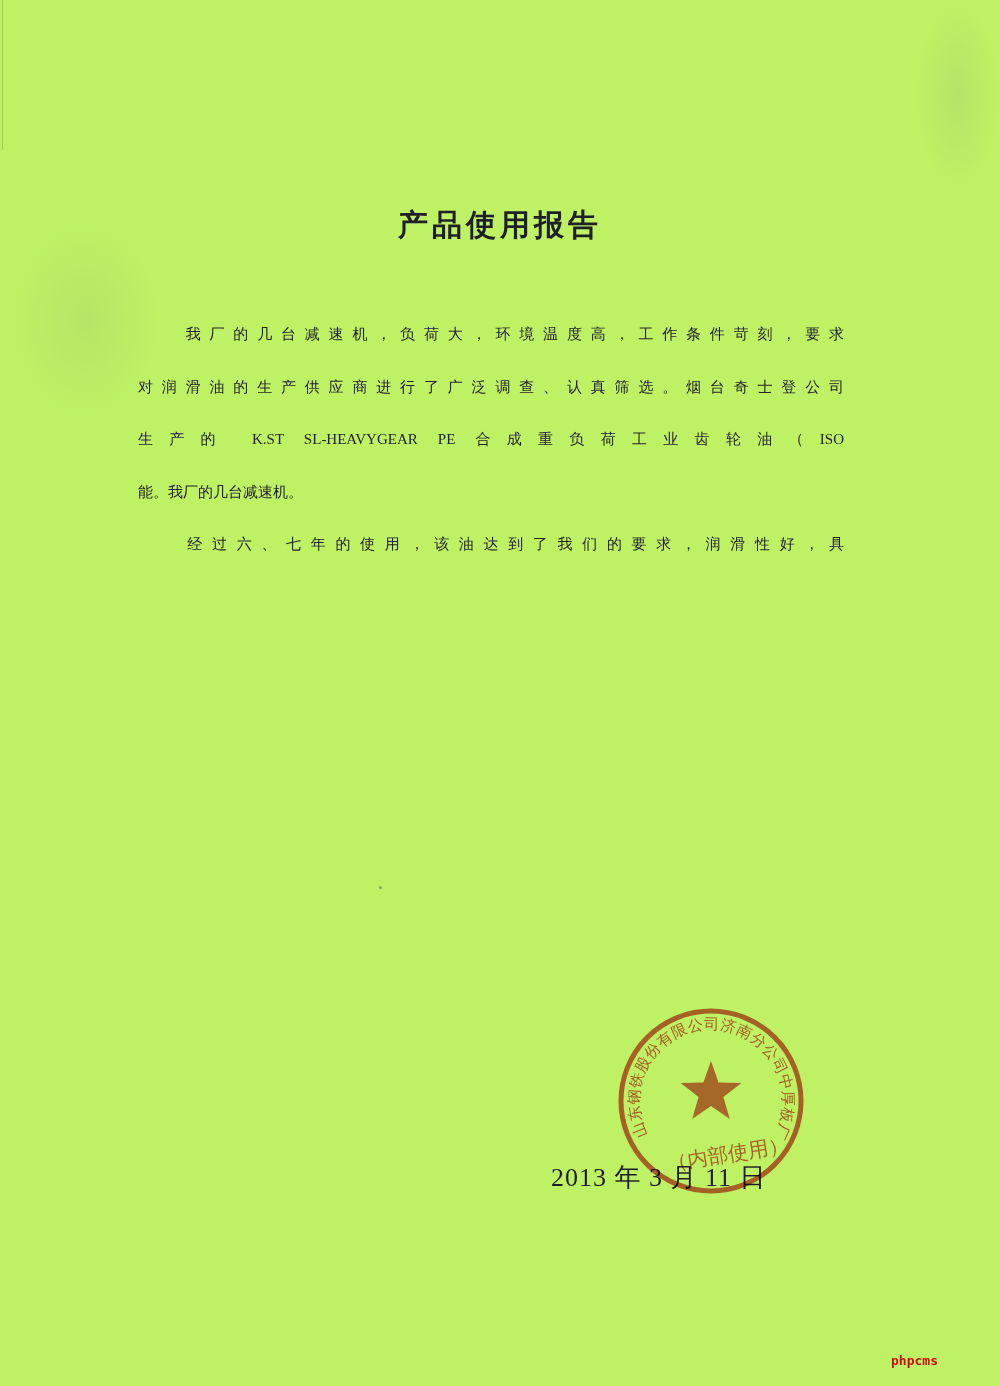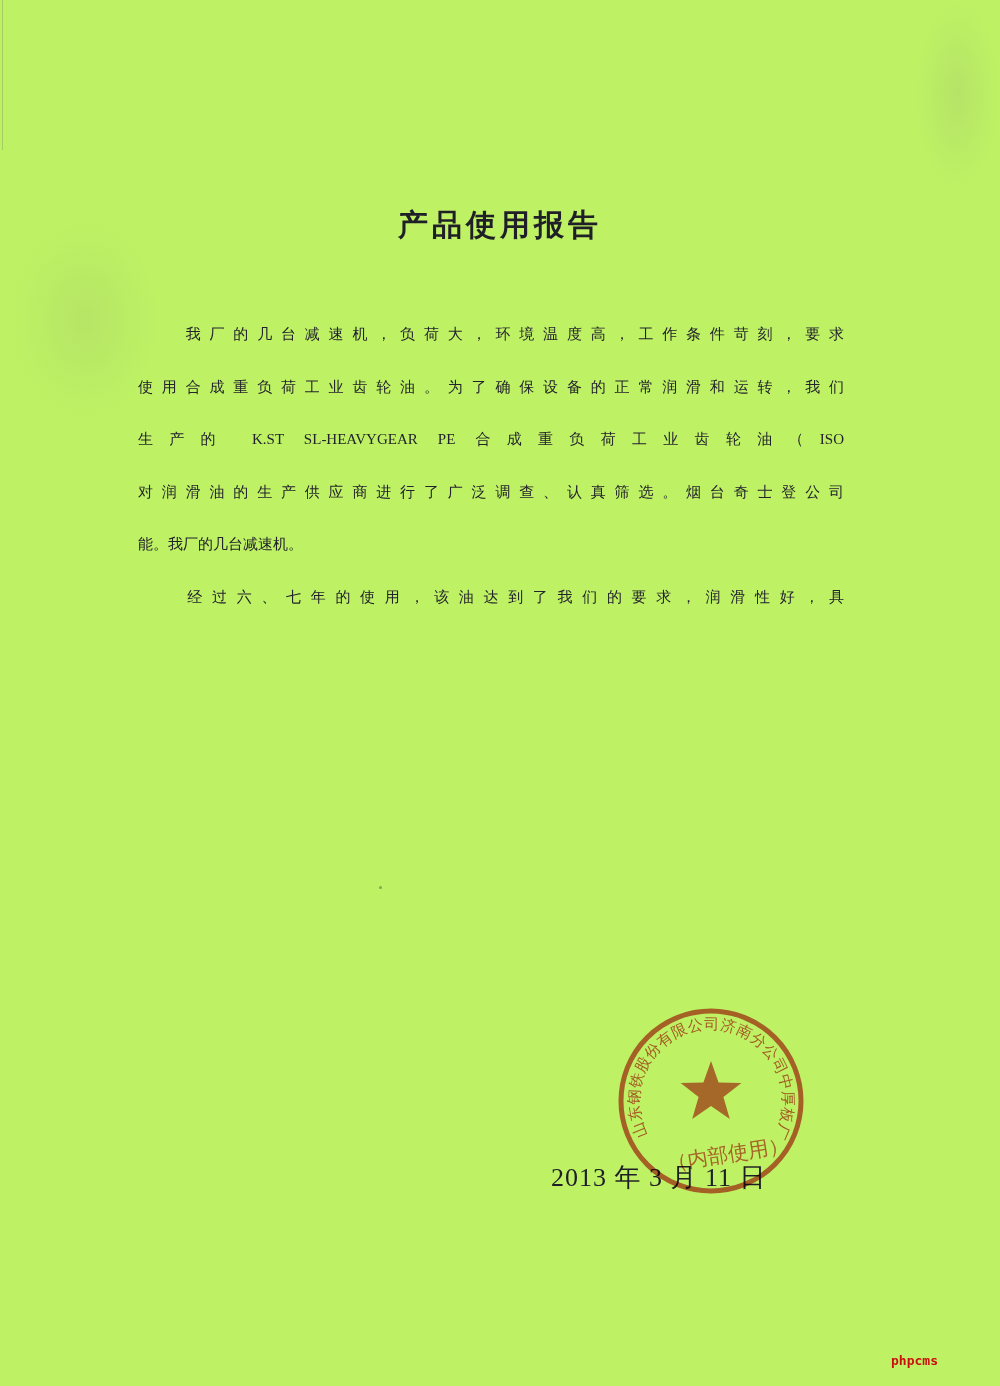--- a/index.html
+++ b/index.html
@@ -58,23 +58,22 @@
 
   <div class="artifact art-tl"></div>
   <div class="artifact art-tr"></div>
   <div class="artifact art-left-line"></div>
   <div class="artifact art-speck"></div>
 
   <div class="doc-title">产品使用报告</div>
 
   <div class="body-text">
     <div class="line">　　我厂的几台减速机，负荷大，环境温度高，工作条件苛刻，要求</div>
-    <div class="line">使用合成重负荷工业齿轮油。为了确保设备的正常润滑和运转，我们</div>
+    <div class="line">对润滑油的生产供应商进行了广泛调查、认真筛选。烟台奇士登公司</div>
     <div class="line">生产的 K.ST SL-HEAVYGEAR PE 合成重负荷工业齿轮油（ISO</div>
-    <div class="line">对润滑油的生产供应商进行了广泛调查、认真筛选。烟台奇士登公司</div>
     <div class="line end">能。我厂的几台减速机。</div>
     <div class="line">　　经过六、七年的使用，该油达到了我们的要求，润滑性好，具</div>
   </div>
 
   <div class="date-line">2013 年 3 月 11 日</div>
 
   <svg class="stamp" viewBox="0 0 192 192">
     <circle cx="96" cy="96" r="90" fill="none" stroke-width="5" opacity="0.92" stroke="#d84b42"></circle>
     <path id="stampArc" d="M 32.4 129.8 A 72 72 0 1 1 159.6 129.8" fill="none"></path>
     <text font-size="15.2" letter-spacing="0.5" opacity="0.95" fill="#d84b42">

